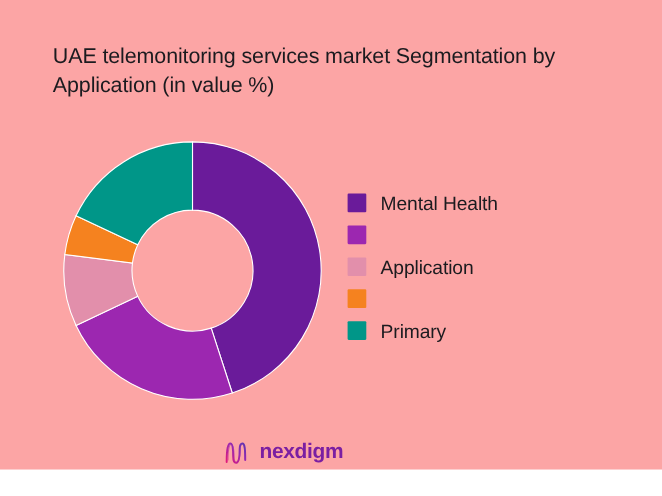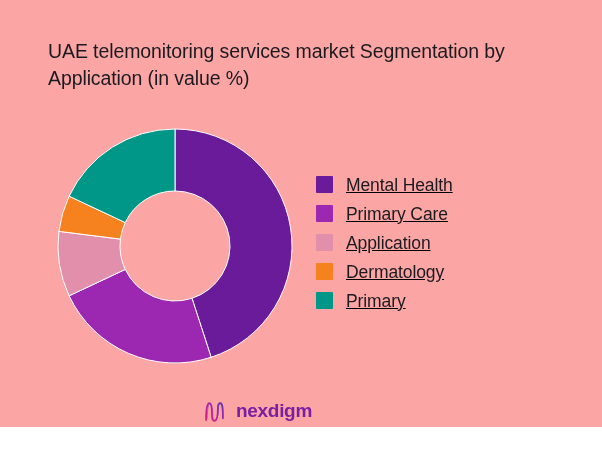--- a/index.html
+++ b/index.html
@@ -39,21 +39,20 @@
   #donut-svg {
     display: block;
     width: 260px;
     height: 260px;
   }
   #legend {
     position: absolute;
     left: 316px;
     top: 170px;
     width: 230px;
-    text-decoration: underline;
   }
   .legend-row {
     display: flex;
     align-items: center;
     height: 29px;
   }
   .legend-swatch {
     width: 17px;
     height: 17px;
     flex: 0 0 17px;
@@ -108,29 +107,27 @@
     </svg>
   </div>
 
   <div id="legend">
       <div class="legend-row">
         <span class="legend-swatch" style="background: rgb(106, 27, 154);"></span>
         <span class="legend-label">Mental Health</span>
       </div>
       <div class="legend-row">
         <span class="legend-swatch" style="background: rgb(156, 39, 176);"></span>
-        <span class="legend-label">Primary Care</span>
       </div>
       <div class="legend-row">
         <span class="legend-swatch" style="background: rgb(226, 143, 171);"></span>
         <span class="legend-label">Application</span>
       </div>
       <div class="legend-row">
         <span class="legend-swatch" style="background: rgb(245, 130, 31);"></span>
-        <span class="legend-label">Dermatology</span>
       </div>
       <div class="legend-row">
         <span class="legend-swatch" style="background: rgb(0, 150, 136);"></span>
         <span class="legend-label">Primary</span>
       </div>
     </div>
 
   <div id="brand">
     <svg id="brand-mark" viewBox="0 0 32 32">
       <defs>

